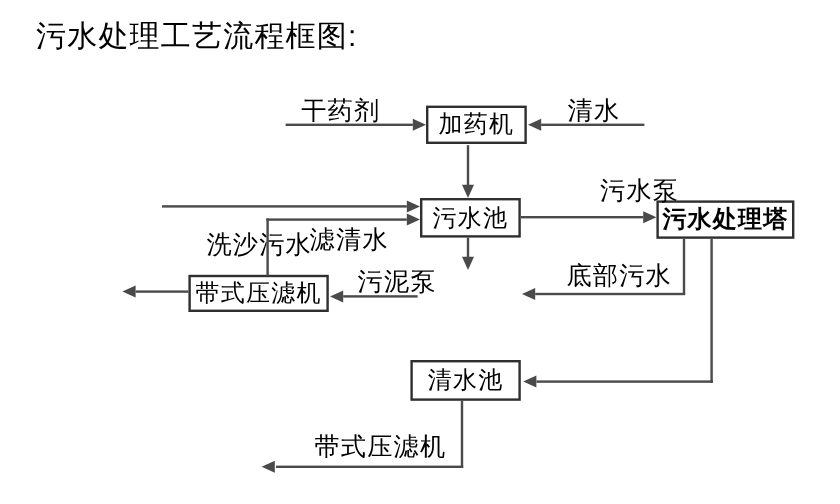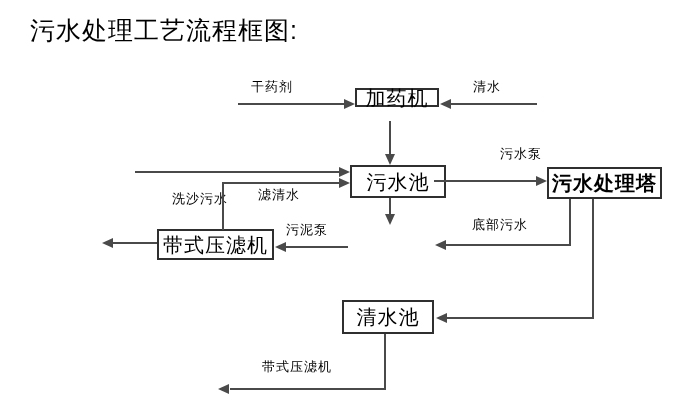--- a/index.html
+++ b/index.html
@@ -21,49 +21,48 @@
     white-space:nowrap;
     margin-left:14px;
   }
   .node{
     position:absolute;box-sizing:border-box;
     border:2px solid var(--box-border);background:#fff;
     display:flex;align-items:center;justify-content:center;
     font-size:20px;letter-spacing:1px;line-height:1;white-space:nowrap;
   }
   .lbl{
-    position:absolute;font-size:13px;letter-spacing:1px;line-height:1.1;
+    position:absolute;font-size:21px;letter-spacing:1px;line-height:1.1;
     white-space:nowrap;
-    font-family:Liberation Mono, monospace;
   }
   .ln{position:absolute;background:var(--line);}
   .ah{position:absolute;width:0;height:0;}
   .ah.r{border-top:5px solid transparent;border-bottom:5px solid transparent;border-left:11px solid var(--line);}
   .ah.l{border-top:5px solid transparent;border-bottom:5px solid transparent;border-right:11px solid var(--line);}
   .ah.d{border-left:5px solid transparent;border-right:5px solid transparent;border-top:11px solid var(--line);}
 </style>
 </head>
 <body>
 
 <div id="canvas">
 
   <div class="title">污水处理工艺流程框图:</div>
 
-  <div class="node" style="left:355px;top:88px;width:84px;height:19px;">加药机</div>
-  <div class="node" style="left:350px;top:165px;width:96px;height:33px;">污水池</div>
+  <div class="node" style="left:355px;top:88px;width:84px;height:32px;">加药机</div>
+  <div class="node" style="left:350px;top:165px;width:84px;height:33px;">污水池</div>
   <div class="node" style="left:547px;top:167px;width:115px;height:32px;font-weight:bold;">污水处理塔</div>
   <div class="node" style="left:157px;top:229px;width:117px;height:31px;">带式压滤机</div>
   <div class="node" style="left:342px;top:300px;width:92px;height:34px;">清水池</div>
 
   <div class="lbl" style="left:251px;top:81px;">干药剂</div>
   <div class="lbl" style="left:473px;top:81px;">清水</div>
   <div class="lbl" style="left:172px;top:150px;margin-top:43px;">洗沙污水</div>
   <div class="lbl" style="left:452px;top:148px;margin-left:48px;">污水泵</div>
   <div class="lbl" style="left:258px;top:189px;">滤清水</div>
-  <div class="lbl" style="left:286px;top:224px;text-align:center;">污泥泵</div>
+  <div class="lbl" style="left:298px;top:224px;text-align:center;">污泥泵</div>
   <div class="lbl" style="left:472px;top:219px;">底部污水</div>
   <div class="lbl" style="left:262px;top:361px;">带式压滤机</div>
 
   <div class="ln" style="left:238px;top:103px;width:106px;height:2px;"></div>
   <div class="ah r" style="left:344px;top:99px;"></div>
 
   <div class="ln" style="left:451px;top:103px;width:86px;height:2px;"></div>
   <div class="ah l" style="left:440px;top:99px;"></div>
 
   <div class="ln" style="left:389px;top:121px;width:2px;height:34px;"></div>

